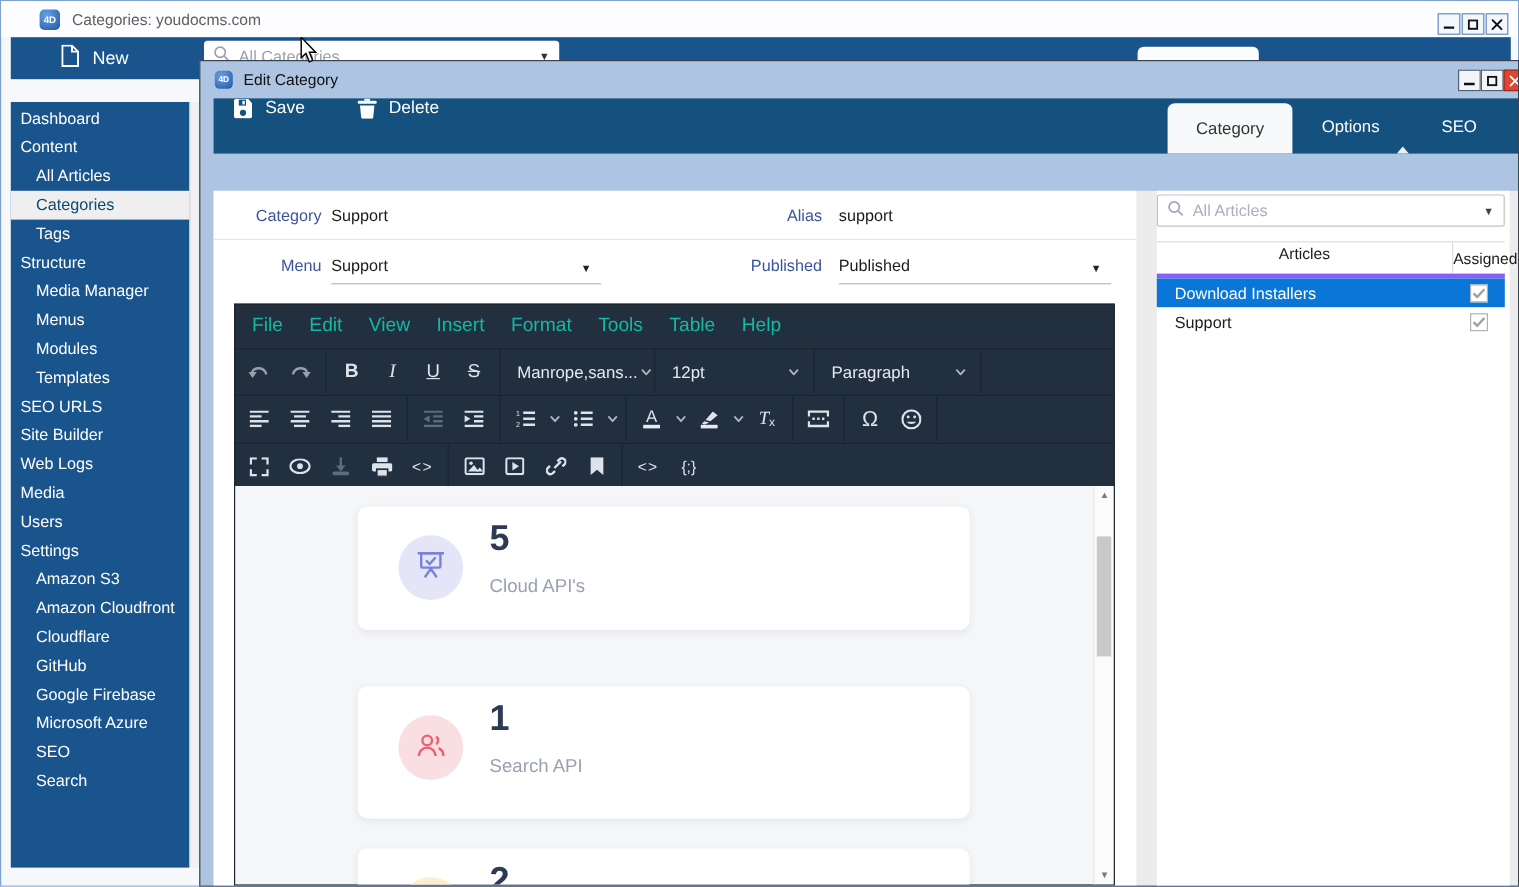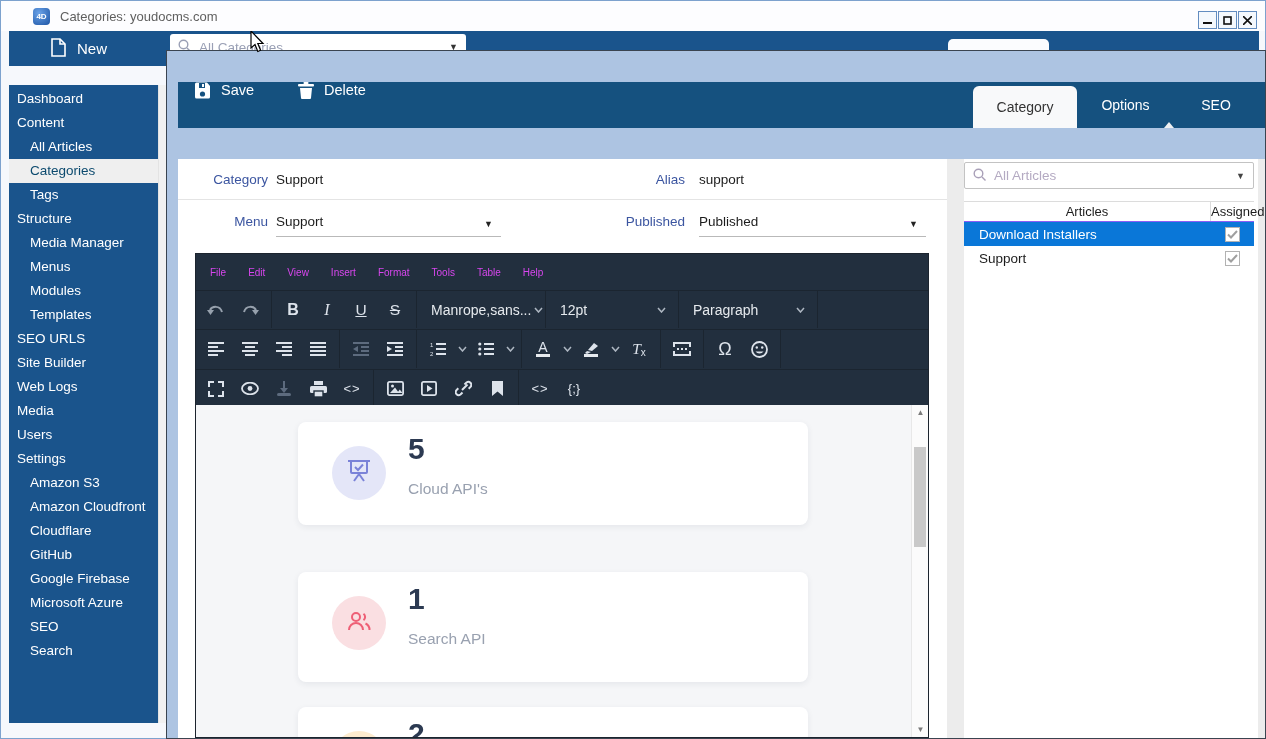--- a/index.html
+++ b/index.html
@@ -68,21 +68,21 @@
   .fvalue{position:absolute;font-size:13.5px;color:#1c1c1c;}
   .fdivider{position:absolute;left:0;top:40px;right:0;height:1px;background:#e4e4e4;}
   .funderline{position:absolute;height:1px;background:#b9b9b9;top:77px;}
   .fdd{position:absolute;top:60px;font-size:9px;color:#222;}
 
   
   .editor{position:absolute;left:17px;top:94px;width:734px;bottom:0;background:#222f3e;
     border:1px solid #1c242e;}
   .menubar{position:absolute;left:0;top:0;right:0;height:36px;display:flex;align-items:center;
     padding-left:3px;}
-  .menubar .mi{padding:0 11px;color:#d946ef;font-size:10px;}
+  .menubar .mi{padding:0 11px;color:#14b8a6;font-size:16px;}
   .tbrow{position:absolute;left:0;right:0;display:flex;align-items:center;
     border-top:1px solid #1b2530;}
   .tb1{top:36px;height:38px;}
   .tb2{top:75px;height:39px;}
   .tb3{top:115px;height:38px;}
   .eicon{width:24px;height:24px;margin:0 5px;display:flex;align-items:center;
     justify-content:center;color:#dde3eb;font-size:15.5px;flex:0 0 auto;}
   .eicon.dim{color:#5d6b7e;}
   .eicon svg{display:block;}
   .sep{width:1px;height:100%;background:#1b2530;margin:0 4px;flex:0 0 auto;}
@@ -105,21 +105,21 @@
   .escroll .thumb{position:absolute;left:2px;top:42px;width:12px;height:100px;background:#c9c9c9;}
   .arr{position:absolute;left:0;width:17px;text-align:center;font-size:8px;color:#7a7a7a;}
 
   
   .rsearch{position:absolute;left:0;top:3px;width:290px;height:27px;background:#fff;
     border:1px solid #c3c3c3;border-radius:2px;display:flex;align-items:center;
     padding:0 8px;gap:8px;}
   .rsearch .ph{color:#b4aac2;font-size:13.5px;}
   .rsearch .dd{margin-left:auto;color:#444;font-size:9px;}
   .rtable{position:absolute;left:0;top:42px;width:290px;}
-  .rhead{display:flex;height:21px;border-top:1px solid #dcdcdc;border-bottom:1px solid #8b5cf6;
+  .rhead{display:flex;height:31px;border-top:1px solid #dcdcdc;border-bottom:4px solid #8b5cf6;
     font-size:13px;color:#1c1c1c;align-items:center;}
   .rhead .c1{width:247px;text-align:center;border-right:1px solid #dcdcdc;height:100%;
     line-height:20px;}
   .rhead .c2{width:43px;text-align:center;}
   .rrow{display:flex;height:24px;align-items:center;font-size:13.5px;color:#1c1c1c;}
   .rrow.sel{background:#0a77d8;color:#fff;}
   .rrow .c1{width:247px;padding-left:15px;white-space:nowrap;overflow:hidden;}
   .rrow .c2{width:43px;display:flex;justify-content:center;}
   .cbx{width:15px;height:15px;background:#fff;border:1px solid #b2b2b2;display:flex;
     align-items:center;justify-content:center;}
@@ -193,20 +193,39 @@
     <div class="side-item lv1">GitHub</div>
     <div class="side-item lv1">Google Firebase</div>
     <div class="side-item lv1">Microsoft Azure</div>
     <div class="side-item lv1">SEO</div>
     <div class="side-item lv1">Search</div>
   </div>
   <div class="side-scroll"></div>
 </div>
 
 <div class="dialog">
+  <div class="dlg-titlebar">
+    <div class="app-ico" style="width:15px;height:15px;font-size:7px;">4D</div>
+    <div class="dlg-title">Edit Category</div>
+    <div class="dlg-btn" style="left:1048px">
+        <svg width="9" height="9">
+          <line x1="0" y1="7" x2="9" y2="7" stroke="#111" stroke-width="2"></line>
+        </svg>
+      </div>
+    <div class="dlg-btn" style="left:1067px">
+        <svg width="9" height="9">
+          <rect x="1" y="1" width="7" height="7" fill="none" stroke="#111" stroke-width="1.6"></rect>
+        </svg>
+      </div>
+    <div class="dlg-btn close" style="left:1086px">
+        <svg width="9" height="9">
+          <path d="M0 0 L9 9 M9 0 L0 9" stroke="#fff" stroke-width="1.6"></path>
+        </svg>
+      </div>
+  </div>
 
   <div class="dlg-body">
     <div class="dlg-toolbar">
       <div class="tb-act" style="left:16px">
         <span><svg width="17" height="17" viewBox="0 0 17 17">
               <path d="M1 2 a1.5 1.5 0 0 1 1.5-1.5 H13 L16 4 V15 a1.5 1.5 0 0 1-1.5 1.5 H2.5 A1.5 1.5 0 0 1 1 15 Z" fill="#fff"></path>
               <rect x="5" y="1" width="6" height="5" fill="#15517f"></rect>
               <rect x="8" y="2" width="2" height="3" fill="#fff"></rect>
               <circle cx="8.5" cy="12" r="2.6" fill="#15517f"></circle>
             </svg></span>

